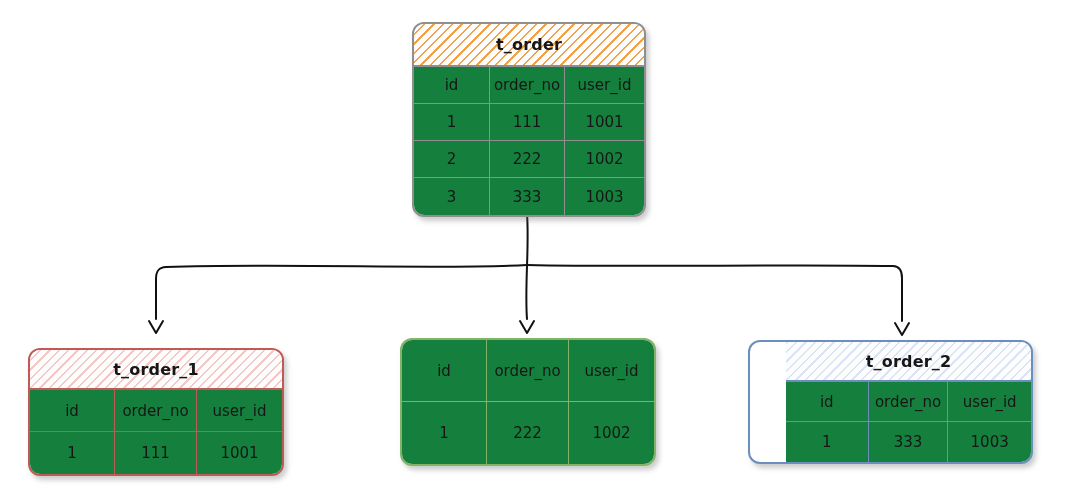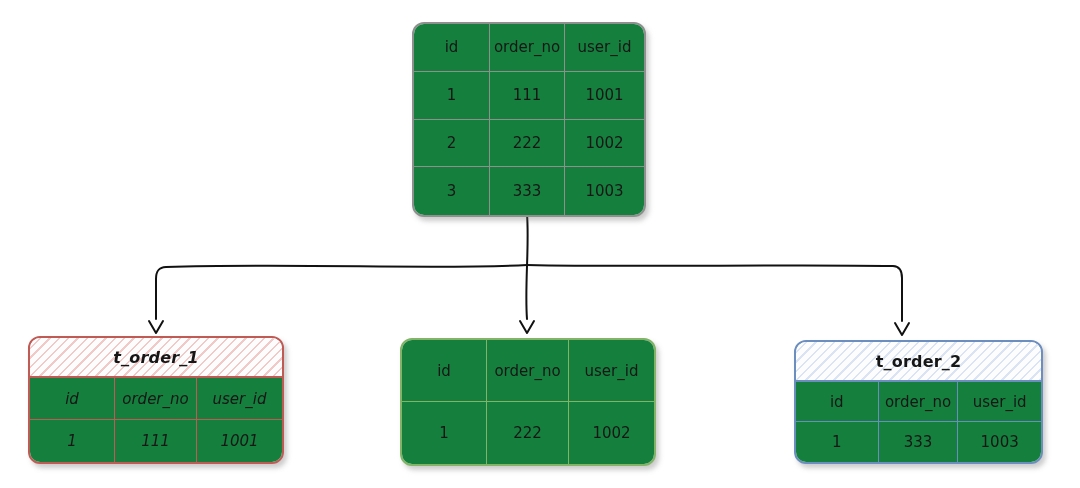--- a/index.html
+++ b/index.html
@@ -29,23 +29,23 @@
           border-right: 1.6px solid var(--stroke);
           border-bottom: 1.6px solid var(--stroke);
           background: #15803d; }
   .cell:nth-child(3n) { border-right: none; }
   .tbl-body .cell:nth-last-child(-n+3) { border-bottom: none; }
 
   .t-order   { --stroke: #8f8f8f; --hatch: #f0a24b; left: 412px; top: 22px;  width: 230px; height: 191px; }
   .t-order .tbl-header   { height: 41px; }
   .t-order .tbl-body     { grid-template-columns: 76fr 75fr 79fr; grid-auto-rows: 1fr; }
 
-  .t-order-1 { --stroke: #c05a55; --hatch: #f2c9c7; left: 28px;  top: 336px; width: 252px; height: 124px; font-style: italic; }
+  .t-order-1 { --stroke: #c05a55; --hatch: #f2c9c7; left: 28px;  top: 348px; width: 252px; height: 124px; }
   .t-order-3 { --stroke: #82b366; --hatch: #d7e8d1; left: 400px; top: 338px; width: 252px; height: 124px; }
-  .t-order-2 { --stroke: #6c8ebf; --hatch: #dae4f5; left: 794px; top: 340px; width: 245px; height: 120px; }
+  .t-order-2 { --stroke: #6c8ebf; --hatch: #dae4f5; left: 748px; top: 340px; width: 245px; height: 120px; padding-left: 36px; }
   .t-order-1 .tbl-header, .t-order-3 .tbl-header, .t-order-2 .tbl-header { height: 38px; }
   .t-order-1 .tbl-body, .t-order-3 .tbl-body, .t-order-2 .tbl-body
       { grid-template-columns: 85fr 82fr 85fr; grid-auto-rows: 1fr; }
 </style>
 </head>
 <body>
 
 <div id="canvas">
 
   <svg class="arrow-layer" viewBox="0 0 1080 488" xmlns="http://www.w3.org/2000/svg" fill="none" stroke="#111111" stroke-width="2" stroke-linecap="round" stroke-linejoin="round">
@@ -54,20 +54,21 @@
     <path d="M520 321 L527 333 L534 321"></path>
 
     <path d="M527 265 C440 270 300 263 166 267 C158 267.4 156 272 156 279 L156 319"></path>
     <path d="M149 321 L156 333 L163 321"></path>
 
     <path d="M527 265 C640 267.5 782 264 893 266 C900 266.2 902 271 902 278 L902 321"></path>
     <path d="M895 323 L902 335 L909 323"></path>
   </svg>
 
   <div class="tbl t-order">
+    <div class="tbl-header">t_order</div>
     <div class="tbl-body">
       <div class="cell">id</div>
       <div class="cell">order_no</div>
       <div class="cell">user_id</div>
       <div class="cell">1</div>
       <div class="cell">111</div>
       <div class="cell">1001</div>
       <div class="cell">2</div>
       <div class="cell">222</div>
       <div class="cell">1002</div>

